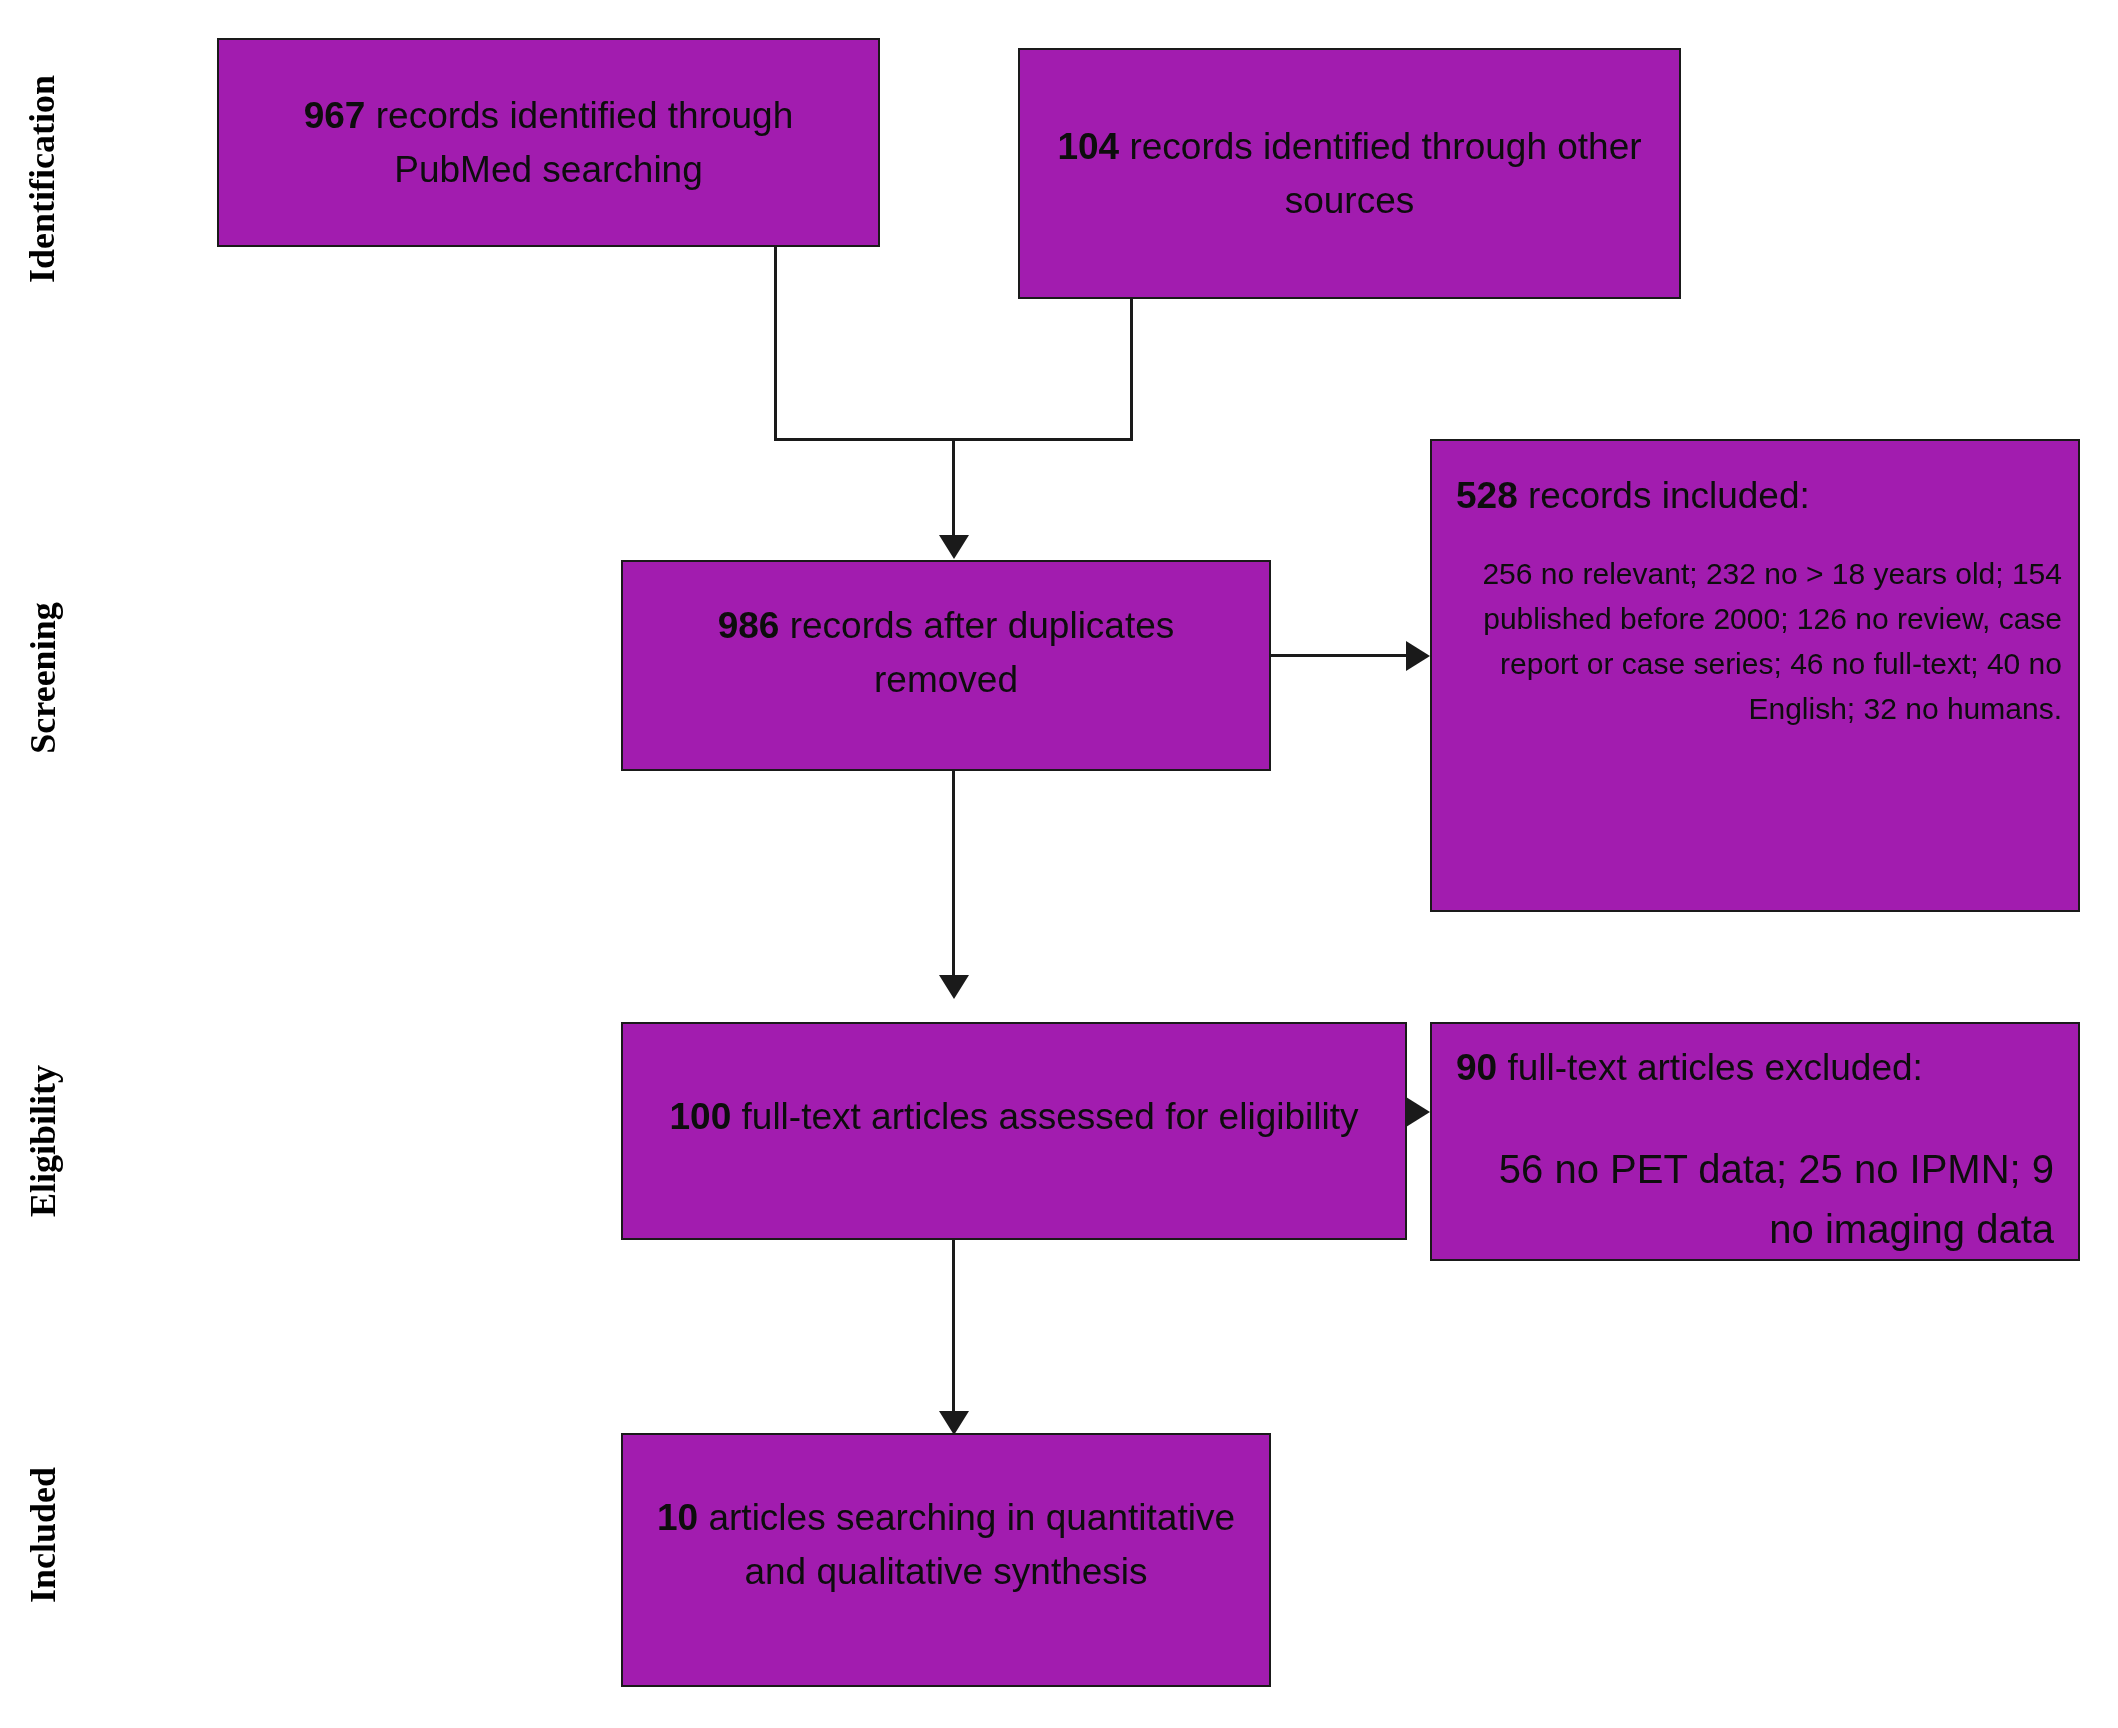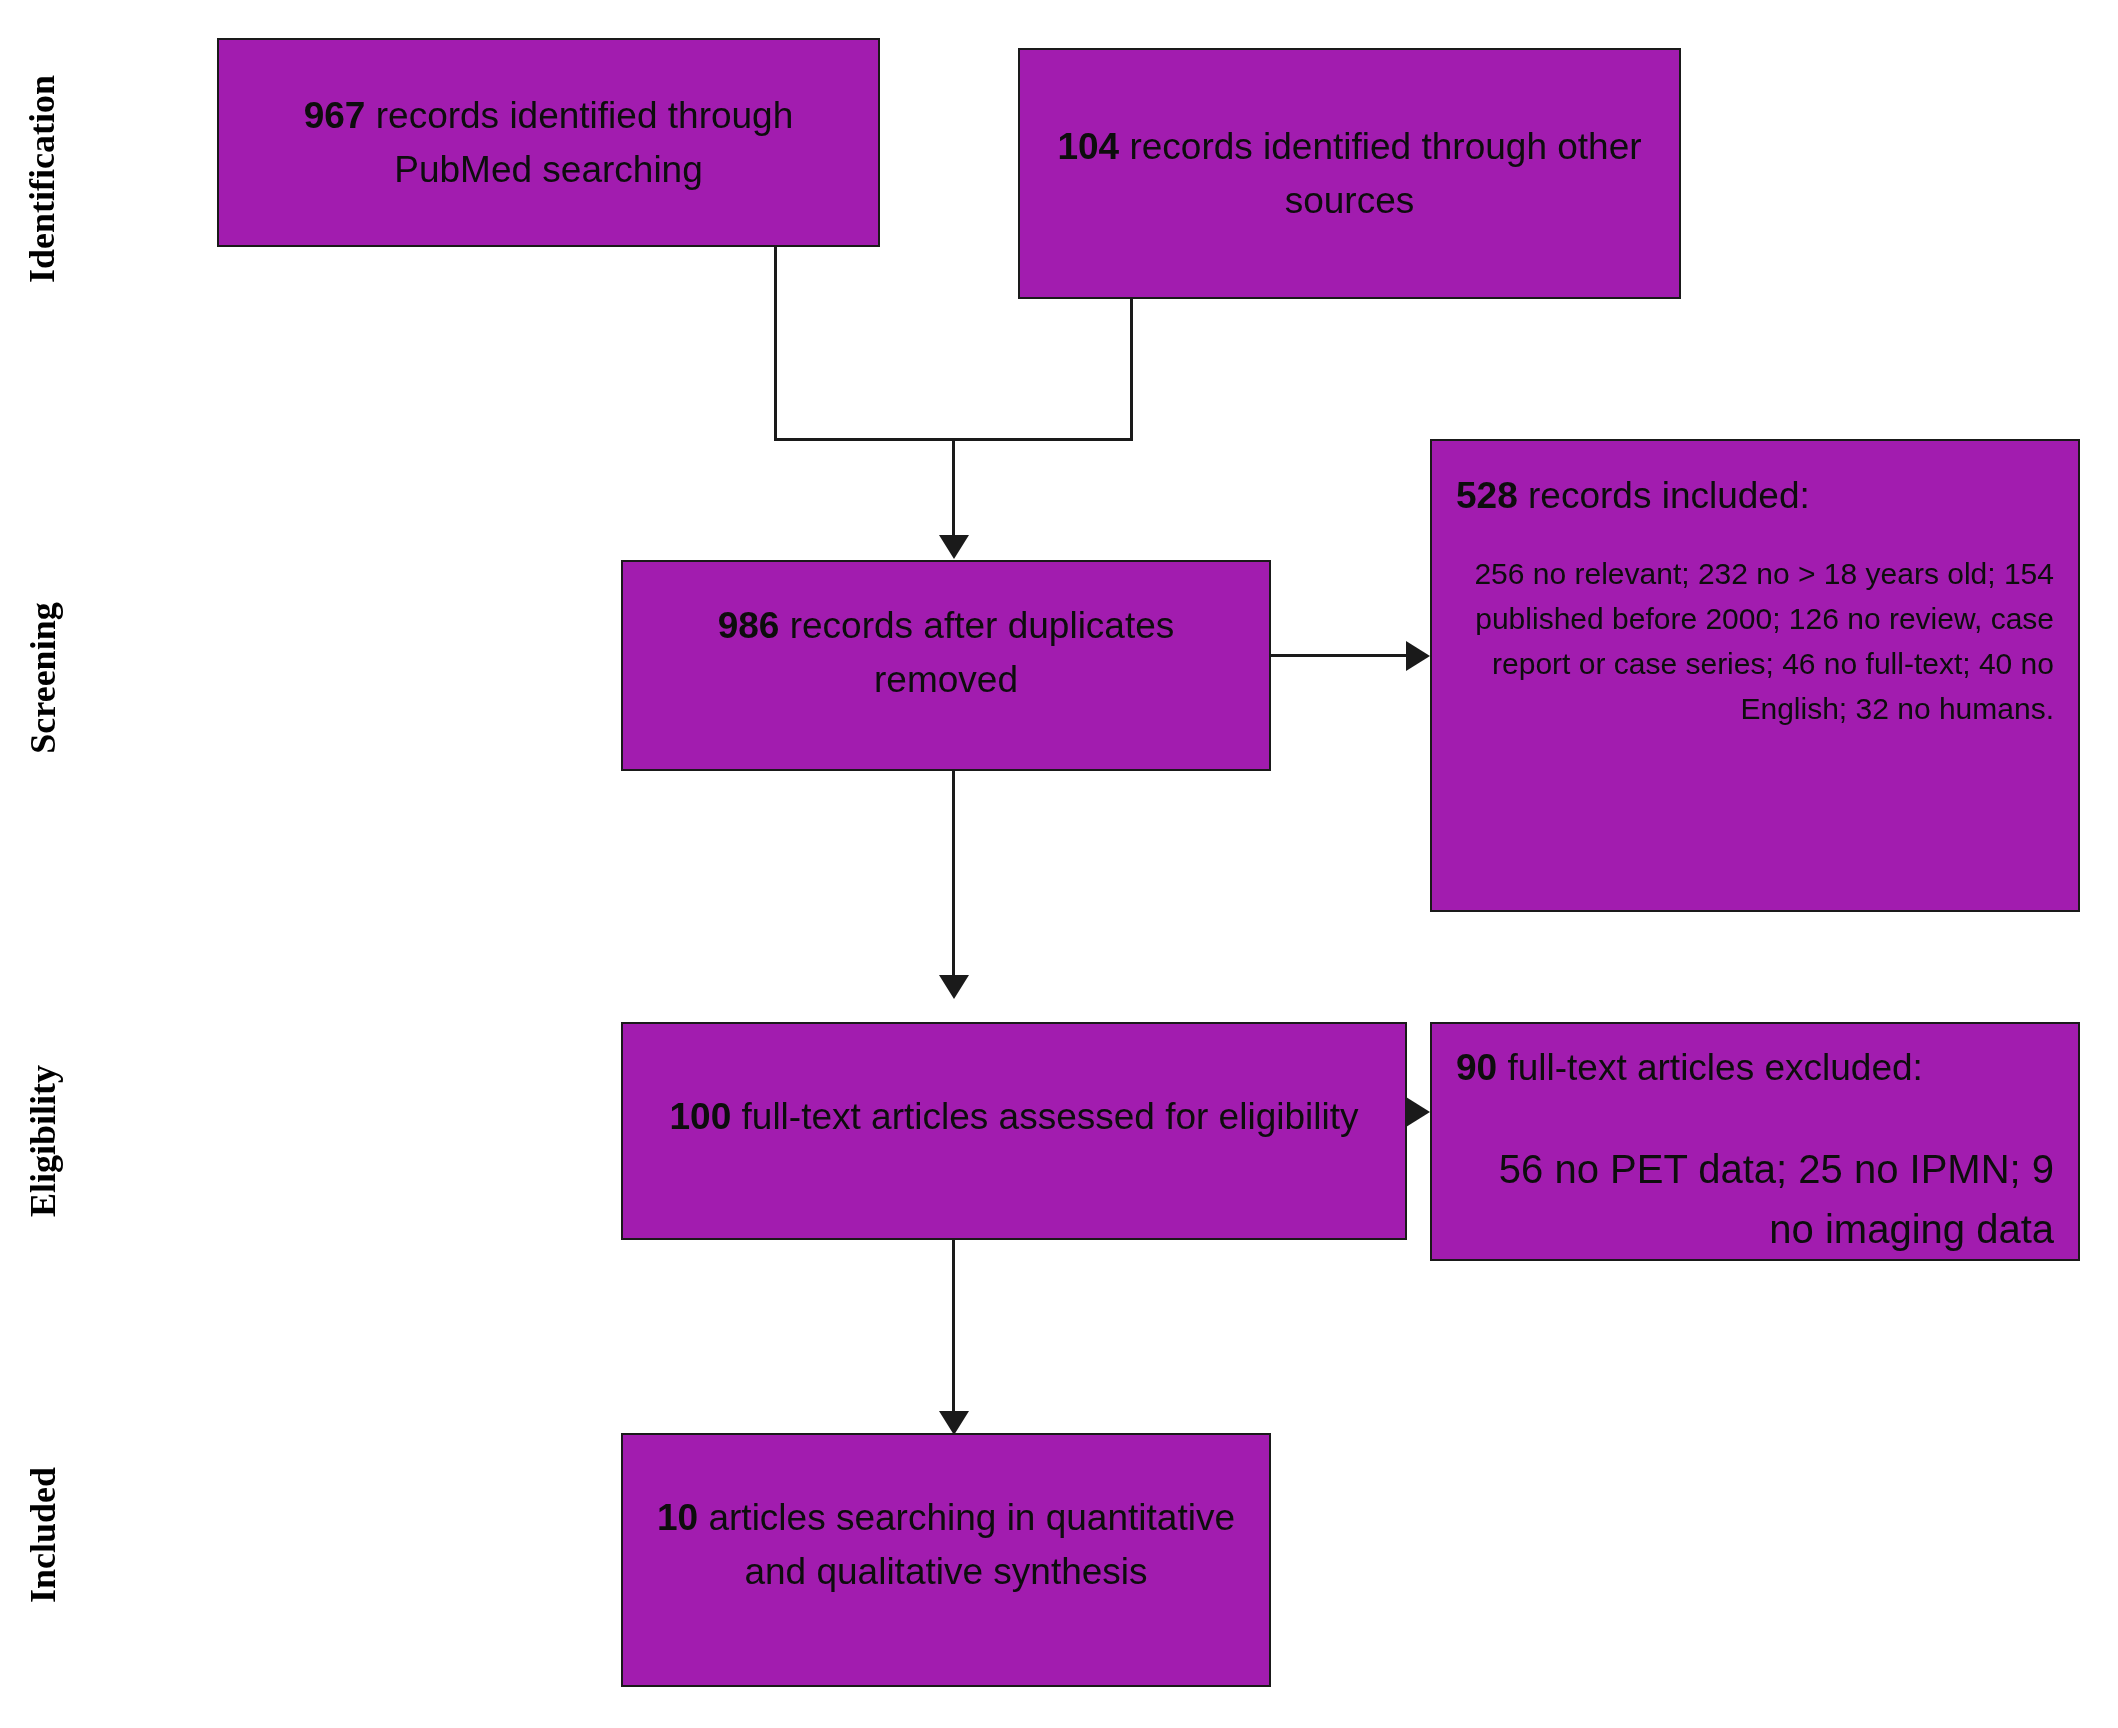--- a/index.html
+++ b/index.html
@@ -143,21 +143,21 @@
   <div class="flow-box" style="left:1018px; top:48px; width:663px; height:251px;">
     <div class="box-text" style="font-size:37px; padding:0 25px;"><b>104</b><span> records identified through other sources</span></div>
   </div>
 
   <div class="flow-box" style="left:621px; top:560px; width:650px; height:211px;">
     <div class="box-text" style="font-size:37px; padding:0 26px; position:relative; top:-13px;"><b>986</b><span> records after duplicates removed</span></div>
   </div>
 
   <div class="flow-box" style="left:1430px; top:439px; width:650px; height:473px; justify-content:flex-start;">
     <div class="excl-head" style="font-size:37px; padding:31px 24px 0 24px;"><b>528</b><span> records included:</span></div>
-    <div class="excl-body" style="font-size:30px; padding:31px 24px 0 24px;">256 no relevant; 232 no &gt; 18 years old; 154 published before 2000; 126 no review, case report or case series; 46 no full-text; 40 no English; 32 no humans.</div>
+    <div class="excl-body" style="font-size:30px; padding:31px 16px 0 24px;">256 no relevant; 232 no &gt; 18 years old; 154 published before 2000; 126 no review, case report or case series; 46 no full-text; 40 no English; 32 no humans.</div>
   </div>
 
   <div class="flow-box" style="left:621px; top:1022px; width:786px; height:218px;">
     <div class="box-text" style="font-size:37px; padding:0 26px; position:relative; top:-14.3px;"><b>100</b><span> full-text articles assessed for eligibility</span></div>
   </div>
 
   <div class="flow-box" style="left:1430px; top:1022px; width:650px; height:239px; justify-content:space-between;">
     <div class="excl-head" style="font-size:37px; padding:20px 24px 0 24px;"><b>90</b><span> full-text articles excluded:</span></div>
     <div class="excl-body" style="font-size:40px; padding:27.5px 24px 0 24px;">56 no PET data; 25 no IPMN; 9 no imaging data</div>
   </div>

